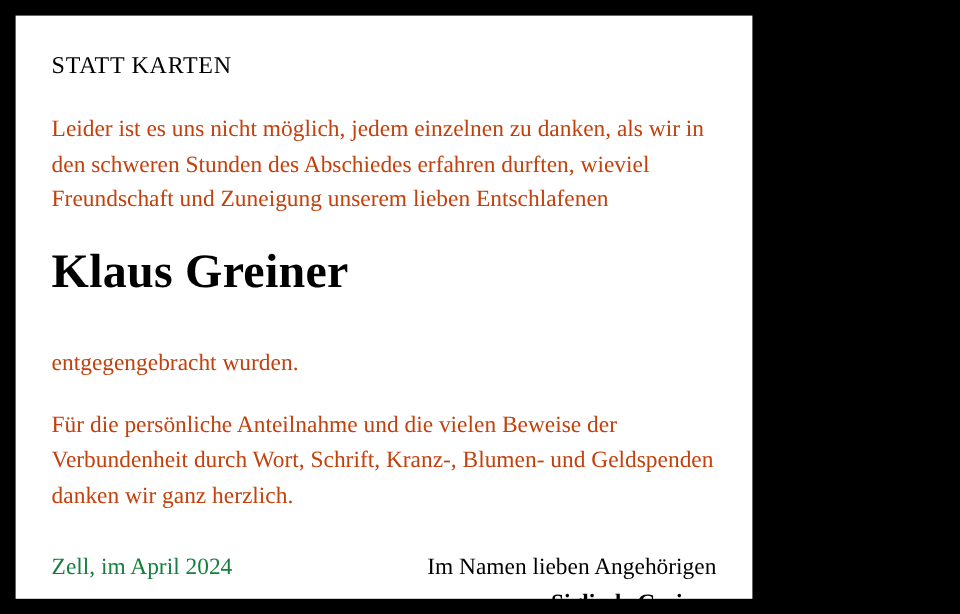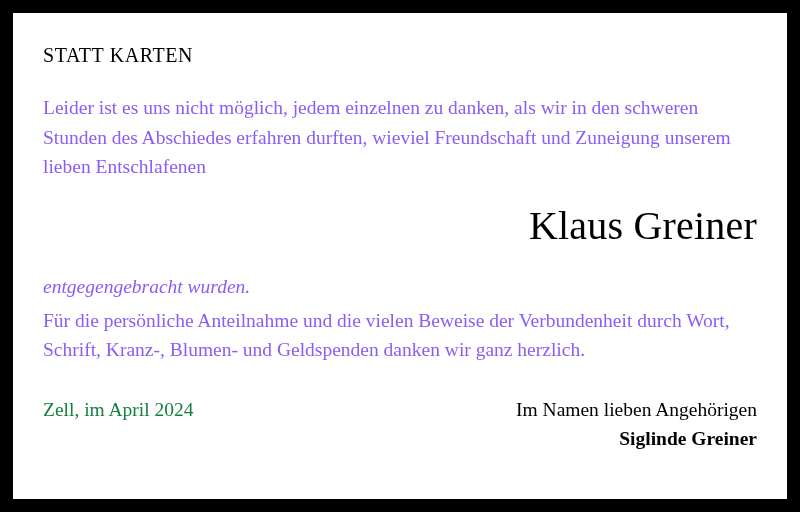--- a/index.html
+++ b/index.html
@@ -10,56 +10,56 @@
   body {
     width: 800px;
     height: 512px;
     overflow: hidden;
     font-family: "Liberation Serif", serif;
   }
   .card {
     position: absolute;
     left: 13px;
     top: 13px;
-    width: 774px;
+    width: 614px;
     height: 486px;
     background: #ffffff;
     box-sizing: border-box;
     padding: 26px 30px 0 30px;
   }
   .heading {
     font-size: 20px;
     letter-spacing: 0.6px;
     color: #000;
     margin: 4px 0 0 0;
     line-height: 1.2;
   }
   .para {
     font-size: 19.5px;
-    color: #8b5cf6;
+    color: #c2410c;
     line-height: 1.52;
     margin: 26px 0 0 0;
     text-align: left;
   }
   .name-block {
-    text-align: right;
+    text-align: left;
     margin: 22px 0 0 0;
+    font-weight: bold;
   }
   .name {
     font-size: 40px;
     line-height: 1.1;
     color: #000;
     letter-spacing: 0.2px;
   }
   .para.tight {
-    margin-top: 24px;
-    font-style: italic;
+    margin-top: 40px;
   }
   .para.mid {
-    margin-top: 4px;
+    margin-top: 22px;
   }
   .footer {
     display: flex;
     justify-content: space-between;
     align-items: flex-start;
     margin-top: 30px;
   }
   .footer-left {
     font-size: 19.5px;
     color: #15803d;

